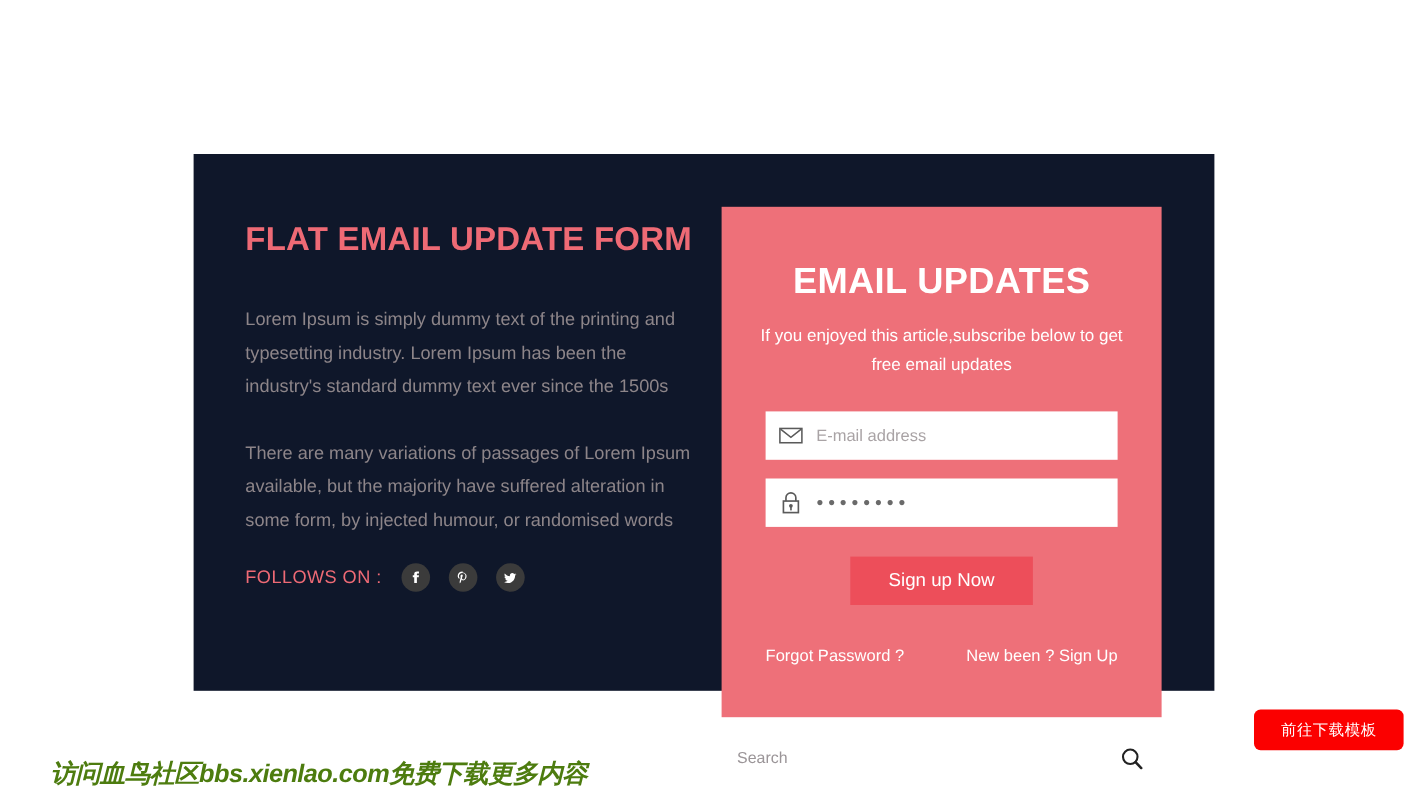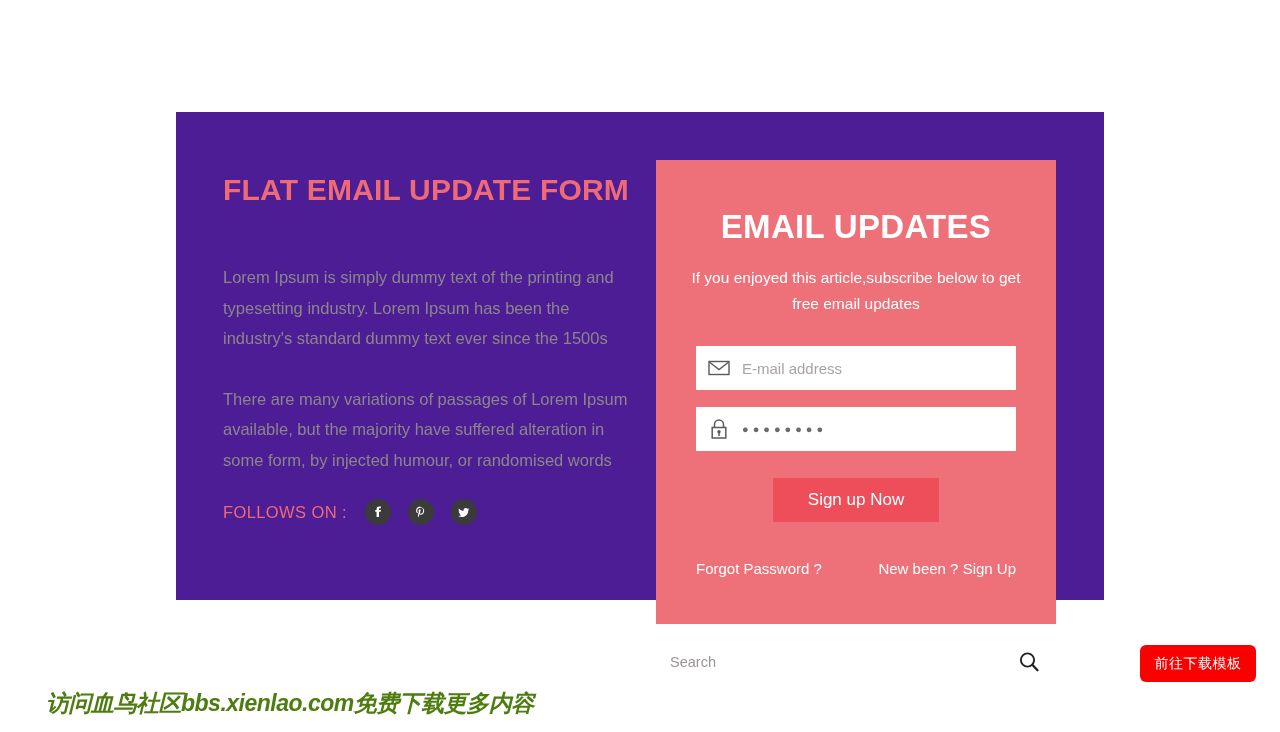--- a/index.html
+++ b/index.html
@@ -7,23 +7,23 @@
   body {
     width:1280px; height:732px;
     background:#ffffff;
     font-family:"Liberation Sans", sans-serif;
     overflow:hidden;
     position:relative;
   }
 
   .page-card{
     position:absolute;
-    left:176px; top:112px;
+    left:176px; top:140px;
     width:928px; height:488px;
-    background:#4c1d95;
+    background:#0f172a;
   }
 
   
   .left-col{
     position:absolute;
     left:47px; top:60px;
     width:420px;
   }
   .page-title{
     margin:0;
@@ -33,21 +33,21 @@
     color:#ee6a75;
     line-height:1.2;
   }
   .para{
     margin:0;
     color:#8d8589;
     font-size:16.5px;
     line-height:30.5px;
     font-weight:400;
   }
-  .para-1{ margin-top:54px; }
+  .para-1{ margin-top:39px; }
   .para-2{ margin-top:30px; }
 
   .follow-row{
     margin-top:24px;
     display:flex;
     align-items:center;
   }
   .follow-label{
     color:#ee6a75;
     font-weight:normal;
@@ -194,21 +194,21 @@
     font-style:italic;
     color:#4d7c0f;
     white-space:nowrap;
     letter-spacing:-0.5px;
   }
 
   
   .float-btn{
     position:absolute;
     left:1140px; top:645px;
-    width:116px; height:37px;
+    width:136px; height:37px;
     background:#fb0000;
     border-radius:6px;
     color:#ffffff;
     font-size:14px;
     display:flex;
     align-items:center;
     justify-content:center;
     cursor:pointer;
     letter-spacing:0.5px;
   }

